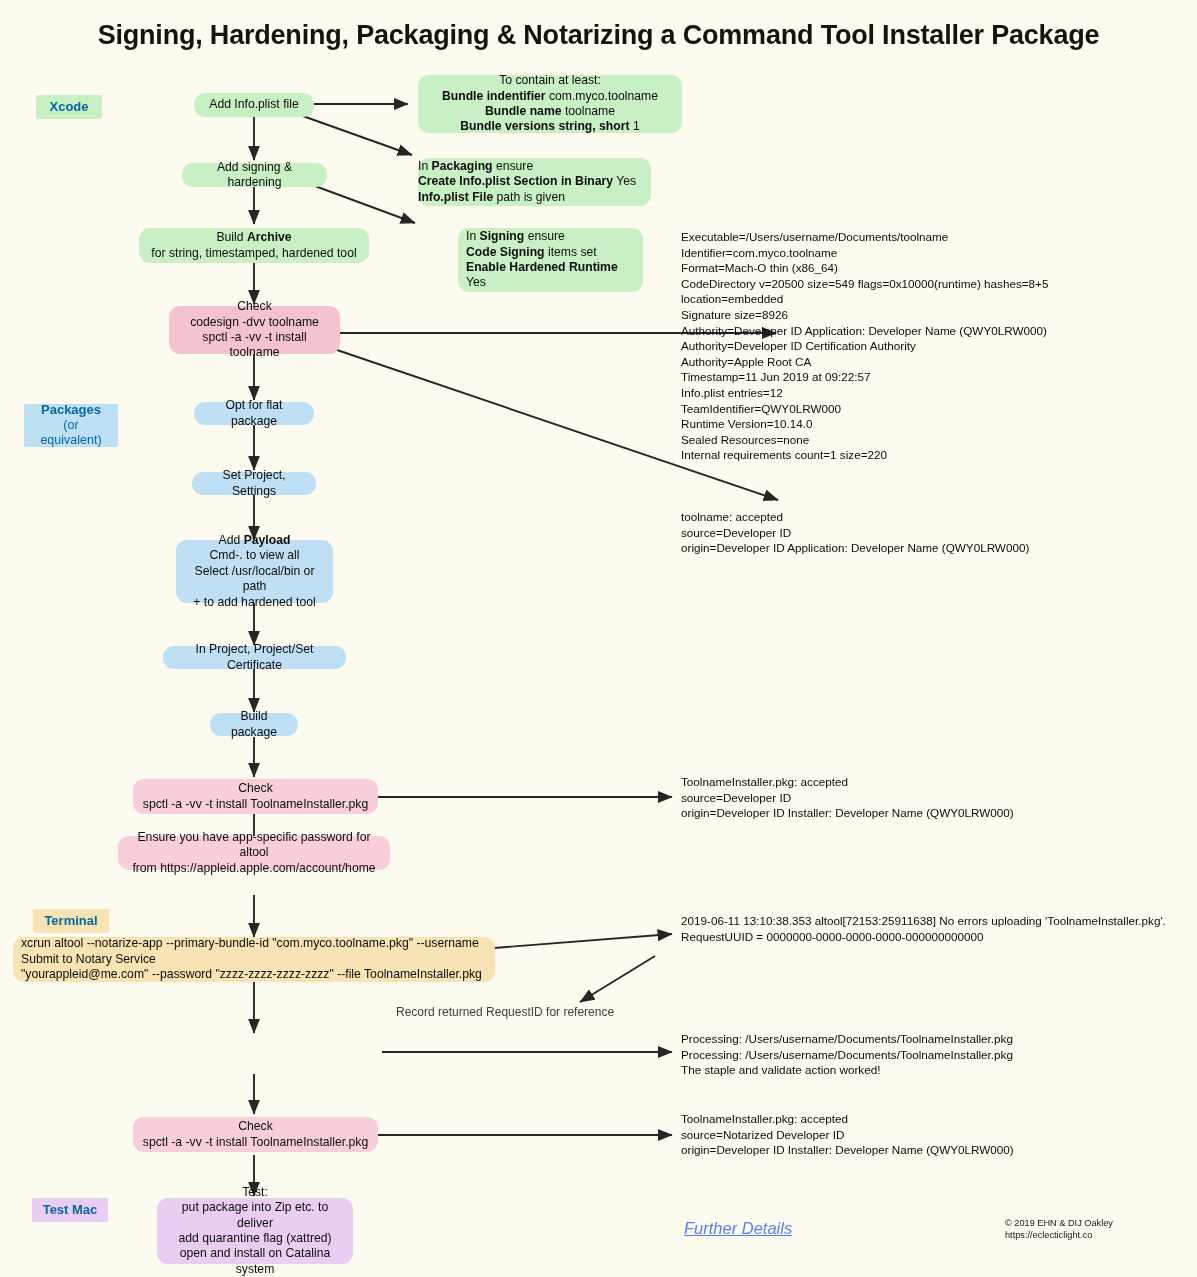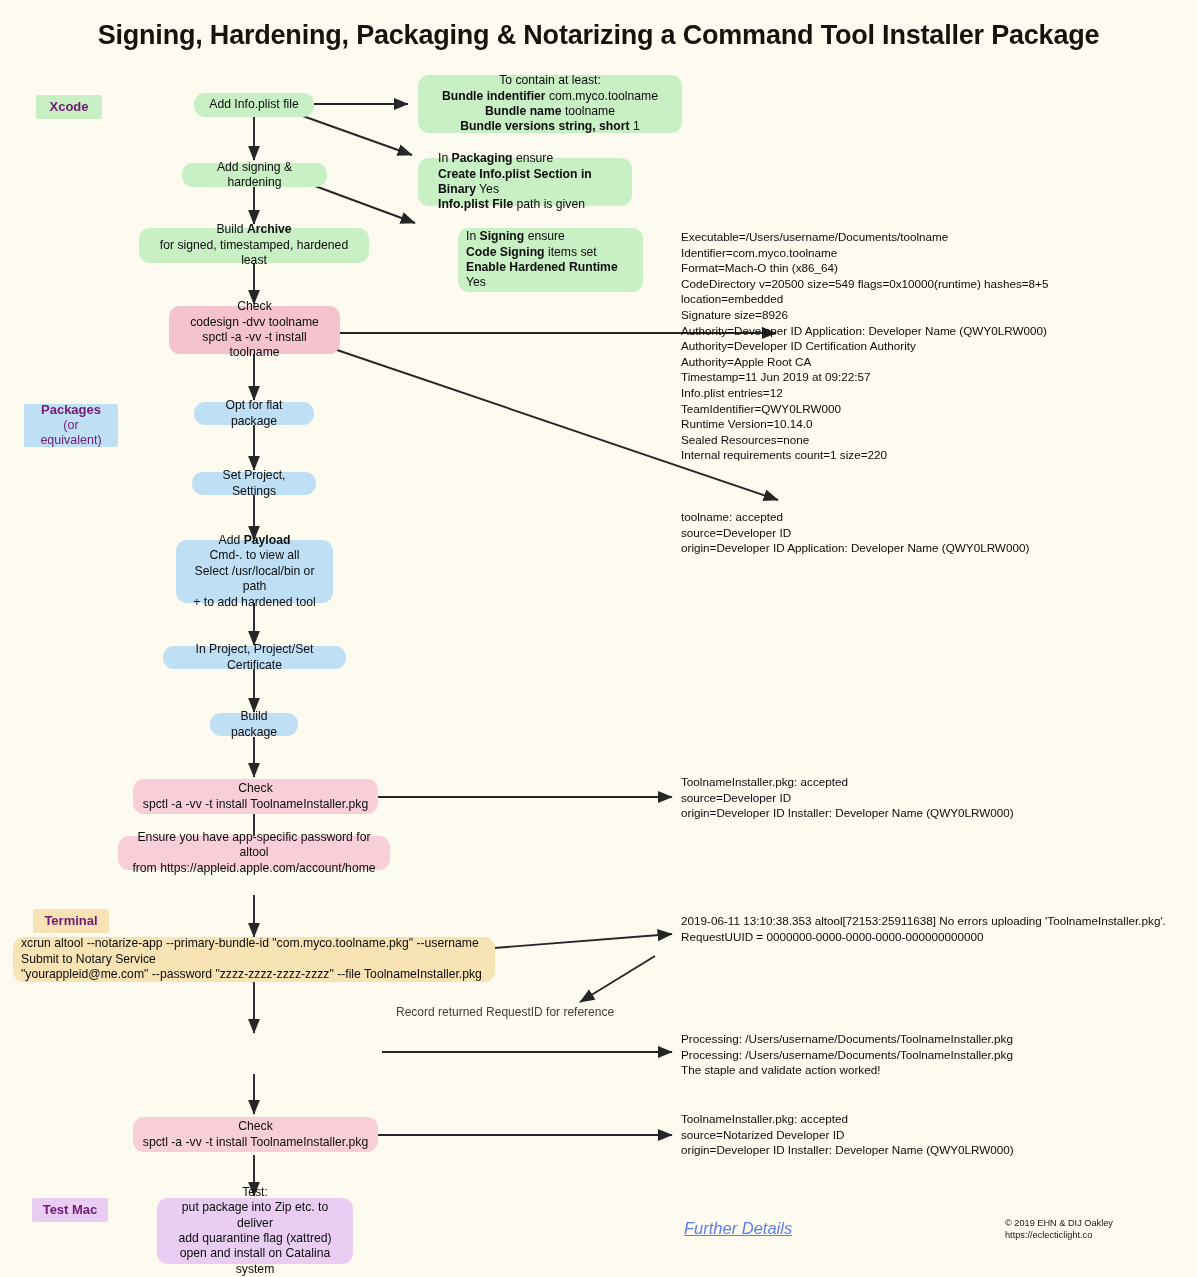--- a/index.html
+++ b/index.html
@@ -58,21 +58,21 @@
   .orange { background: #f7e3b4; }
   .purple { background: #e9cdf3; }
   .lane {
     position: absolute;
     box-sizing: border-box;
     border-radius: 2px;
     text-align: center;
     font-size: 13px;
     line-height: 15.5px;
     font-weight: bold;
-    color: #701a75;
+    color: #0369a1;
     padding: 4px 10px;
     display: flex;
     flex-direction: column;
     justify-content: center;
   }
   .lane .sub { font-weight: normal; font-size: 12.5px; }
   
   .textblock {
     position: absolute;
     font-size: 11.7px;
@@ -187,37 +187,37 @@
   <div class="node green" style="left:194px; top:93px; width:120px; height:24px;">
     <span>Add Info.plist file</span>
   </div>
 
   <div class="node green" style="left:182px; top:163px; width:145px; height:24px;">
     <span>Add signing &amp; hardening</span>
   </div>
 
   <div class="node green" style="left:139px; top:228px; width:230px; height:35px;">
     <span><span>Build </span><b>Archive</b></span>
-    <span>for signed, timestamped, hardened least</span>
+    <span>for string, timestamped, hardened tool</span>
   </div>
 
   <div class="node pink" style="left:169px; top:306px; width:171px; height:48px;">
     <span>Check</span>
     <span>codesign -dvv toolname</span>
     <span>spctl -a -vv -t install toolname</span>
   </div>
 
   <div class="node green left" style="left:418px; top:75px; width:264px; height:58px; padding:5px 8px;align-items:center;">
     <span>To contain at least:</span>
     <span><b>Bundle indentifier</b><span> com.myco.toolname</span></span>
     <span><b>Bundle name</b><span> toolname</span></span>
     <span><b>Bundle versions string, short</b><span> 1</span></span>
   </div>
 
-  <div class="node green left" style="left:418px; top:158px; width:214px; height:48px; padding:5px 20px;">
+  <div class="node green left" style="left:418px; top:158px; width:233px; height:48px; padding:5px 0;">
     <span><span>In </span><b>Packaging</b><span> ensure</span></span>
     <span><b>Create Info.plist Section in Binary</b><span> Yes</span></span>
     <span><b>Info.plist File</b><span> path is given</span></span>
   </div>
 
   <div class="node green left" style="left:420px; top:228px; width:185px; height:64px; padding:7px 8px;margin-left:38px;">
     <span><span>In </span><b>Signing</b><span> ensure</span></span>
     <span><b>Code Signing</b><span> items set</span></span>
     <span><b>Enable Hardened Runtime</b><span> Yes</span></span>
   </div>

